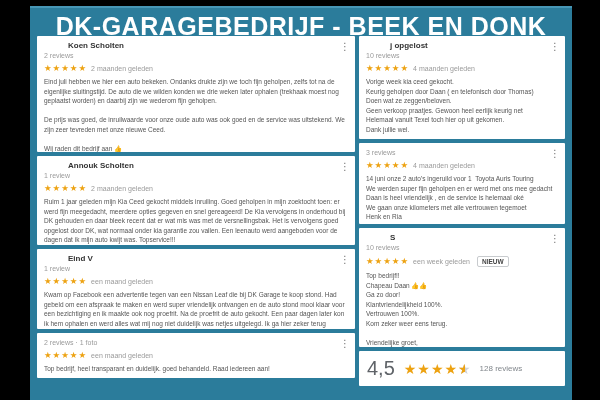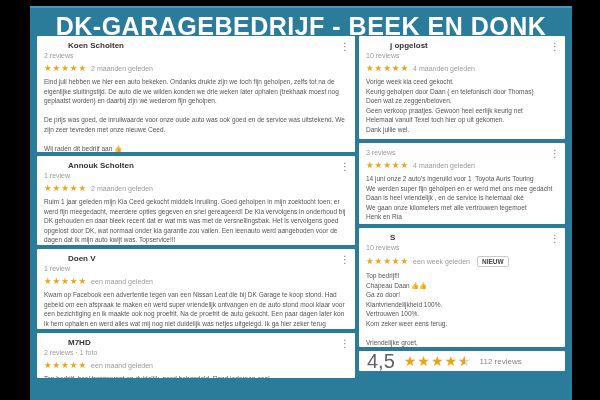--- a/index.html
+++ b/index.html
@@ -24,21 +24,21 @@
   .meta{font-size:7px;color:#9a9a9a;margin-top:1px;line-height:8px;}
   .stars-row{margin:4px 0 4px;display:flex;align-items:center;gap:4px;}
   .stars{color:#eda211;font-size:8.5px;letter-spacing:1px;line-height:9px;}
   .date{font-size:7px;color:#9a9a9a;}
   .badge{font-size:6.5px;font-weight:bold;color:#444;border:1px solid #c8cbce;
     padding:1px 4px;border-radius:2px;margin-left:3px;background:#fff;line-height:7px;}
   .text{font-size:6.5px;color:#545454;line-height:9.5px;white-space:pre-line;}
   .col-right .text{white-space:pre;overflow:hidden;}
   .menu-dots{position:absolute;top:6px;right:5px;color:#757575;font-size:10px;
     line-height:10px;cursor:pointer;}
-  .summary-card{background:#fff;height:20px;display:flex;align-items:center;
+  .summary-card{background:#fff;height:35px;display:flex;align-items:center;
     padding:0 8px;overflow:hidden;border-radius:1px;box-sizing:border-box;}
   .rating-number{font-size:20px;color:#5f6368;margin-right:9px;flex:none;}
   .stars-big{font-size:14px;letter-spacing:1px;line-height:16px;flex:none;}
   .stars-big .gold{color:#eda211;}
   .half-star{position:relative;display:inline-block;color:#cfd2d6;}
   .half-star .gold-overlay{position:absolute;left:0;top:0;width:52%;overflow:hidden;
     color:#eda211;}
   .review-count{font-size:8px;color:#80868b;margin-left:8px;white-space:nowrap;
     overflow:hidden;}
 </style>
@@ -72,32 +72,31 @@
         <div class="meta">1 review</div>
         <div class="stars-row">
           <span class="stars">★★★★★</span>
           <span class="date">2 maanden geleden</span>
         </div>
         <div class="text">Ruim 1 jaar geleden mijn Kia Ceed gekocht middels inruiling. Goed geholpen in mijn zoektocht toen: er werd fijn meegedacht, meerdere opties gegeven en snel gereageerd! De Kia vervolgens in onderhoud bij DK gehouden en daar bleek recent dat er wat mis was met de versnellingsbak. Het is vervolgens goed opgelost door DK, wat normaal onder kia garantie zou vallen. Een leenauto werd aangeboden voor de dagen dat ik mijn auto kwijt was. Topservice!!!</div>
       </div>
 
       <div class="card">
         <div class="menu-dots">⋮</div>
-        <div class="name">Doen V</div>
+        <div class="name">Eind V</div>
         <div class="meta">1 review</div>
         <div class="stars-row">
           <span class="stars">★★★★★</span>
           <span class="date">een maand geleden</span>
         </div>
         <div class="text">Kwam op Facebook een advertentie tegen van een Nissan Leaf die bij DK Garage te koop stond. Had gebeld om een afspraak te maken en werd super vriendelijk ontvangen en de auto stond mooi klaar voor een bezichtiging en ik maakte ook nog proefrit. Na de proefrit de auto gekocht. Een paar dagen later kon ik hem ophalen en werd alles wat mij nog niet duidelijk was netjes uitgelegd. Ik ga hier zeker terug komen!</div>
       </div>
 
       <div class="card">
         <div class="menu-dots">⋮</div>
-        <div class="name">M7HD</div>
         <div class="meta">2 reviews · 1 foto</div>
         <div class="stars-row">
           <span class="stars">★★★★★</span>
           <span class="date">een maand geleden</span>
         </div>
         <div class="text">Top bedrijf, heel transparant en duidelijk. goed behandeld. Raad iedereen aan!</div>
       </div>
 
     </div>
 
@@ -150,18 +149,18 @@
 Kom zeker weer eens terug.
 
 Vriendelijke groet,
 
 Suus</div>
       </div>
 
       <div class="summary-card">
         <span class="rating-number">4,5</span>
         <span class="stars-big"><span class="gold">★★★★</span><span class="half-star"><span>★</span><span class="gold-overlay">★</span></span></span>
-        <span class="review-count">112 reviews</span>
+        <span class="review-count">128 reviews</span>
       </div>
 
     </div>
   </div>
 </div>
 
 </body></html>

